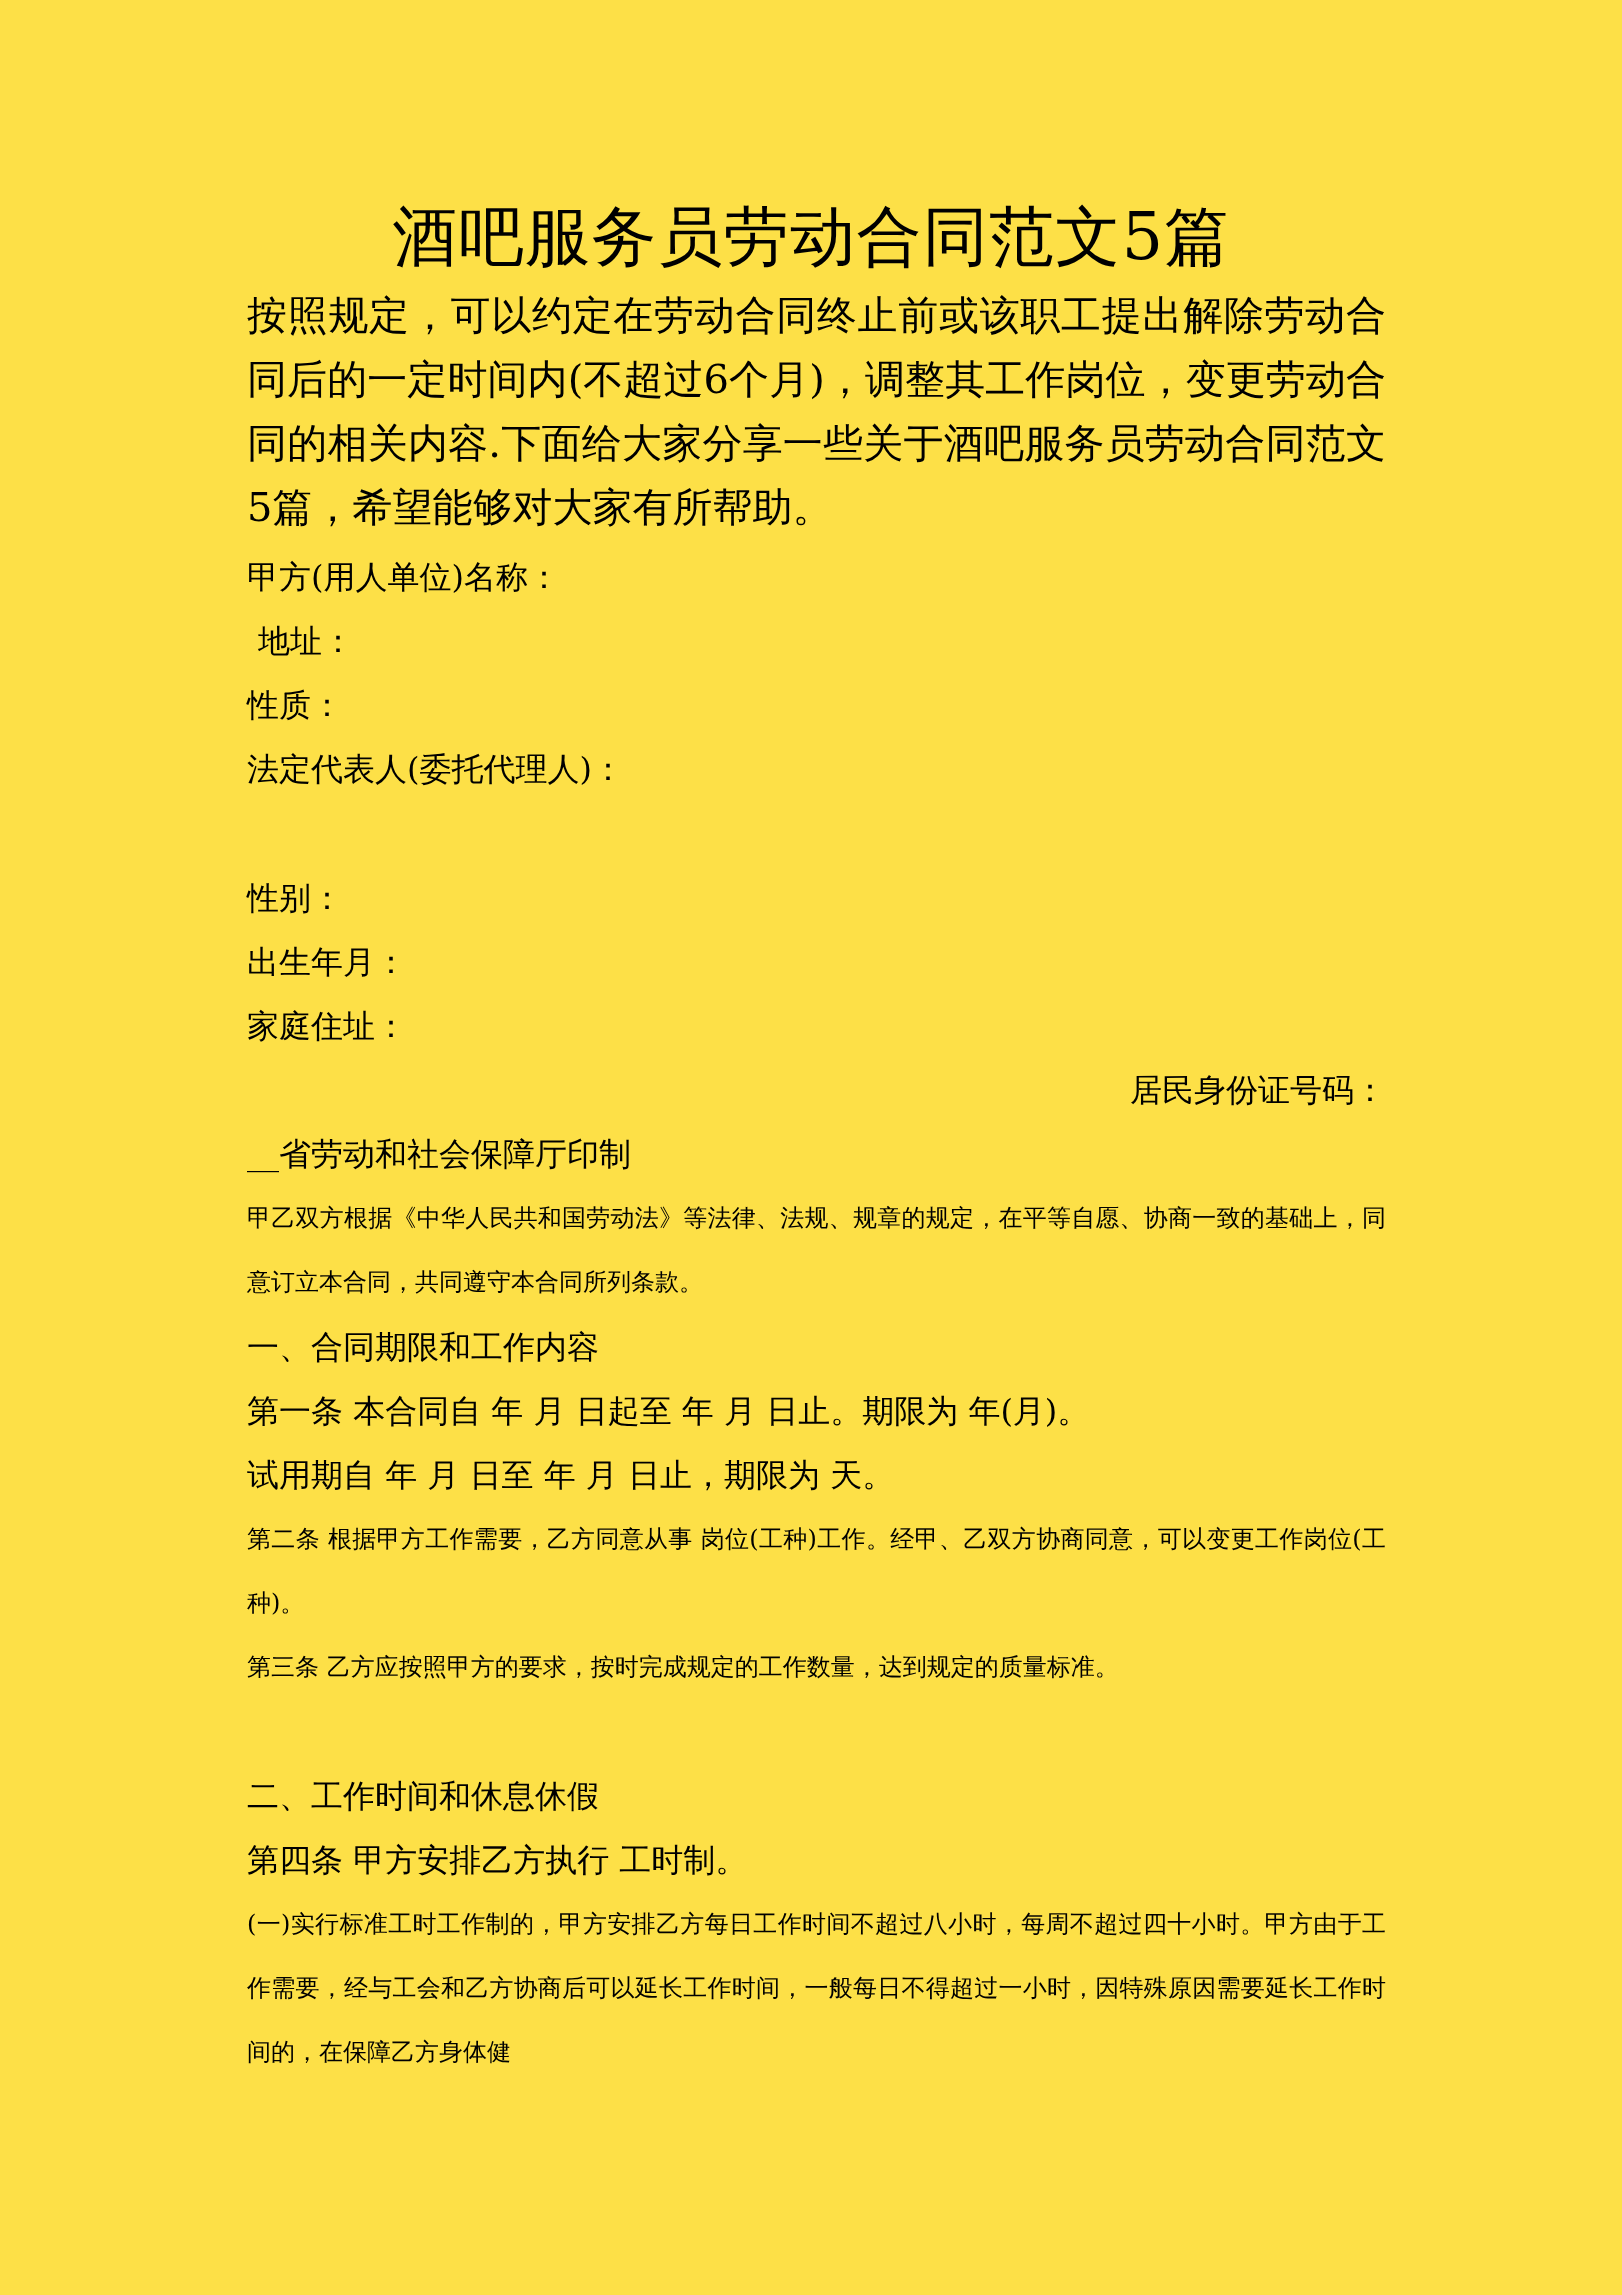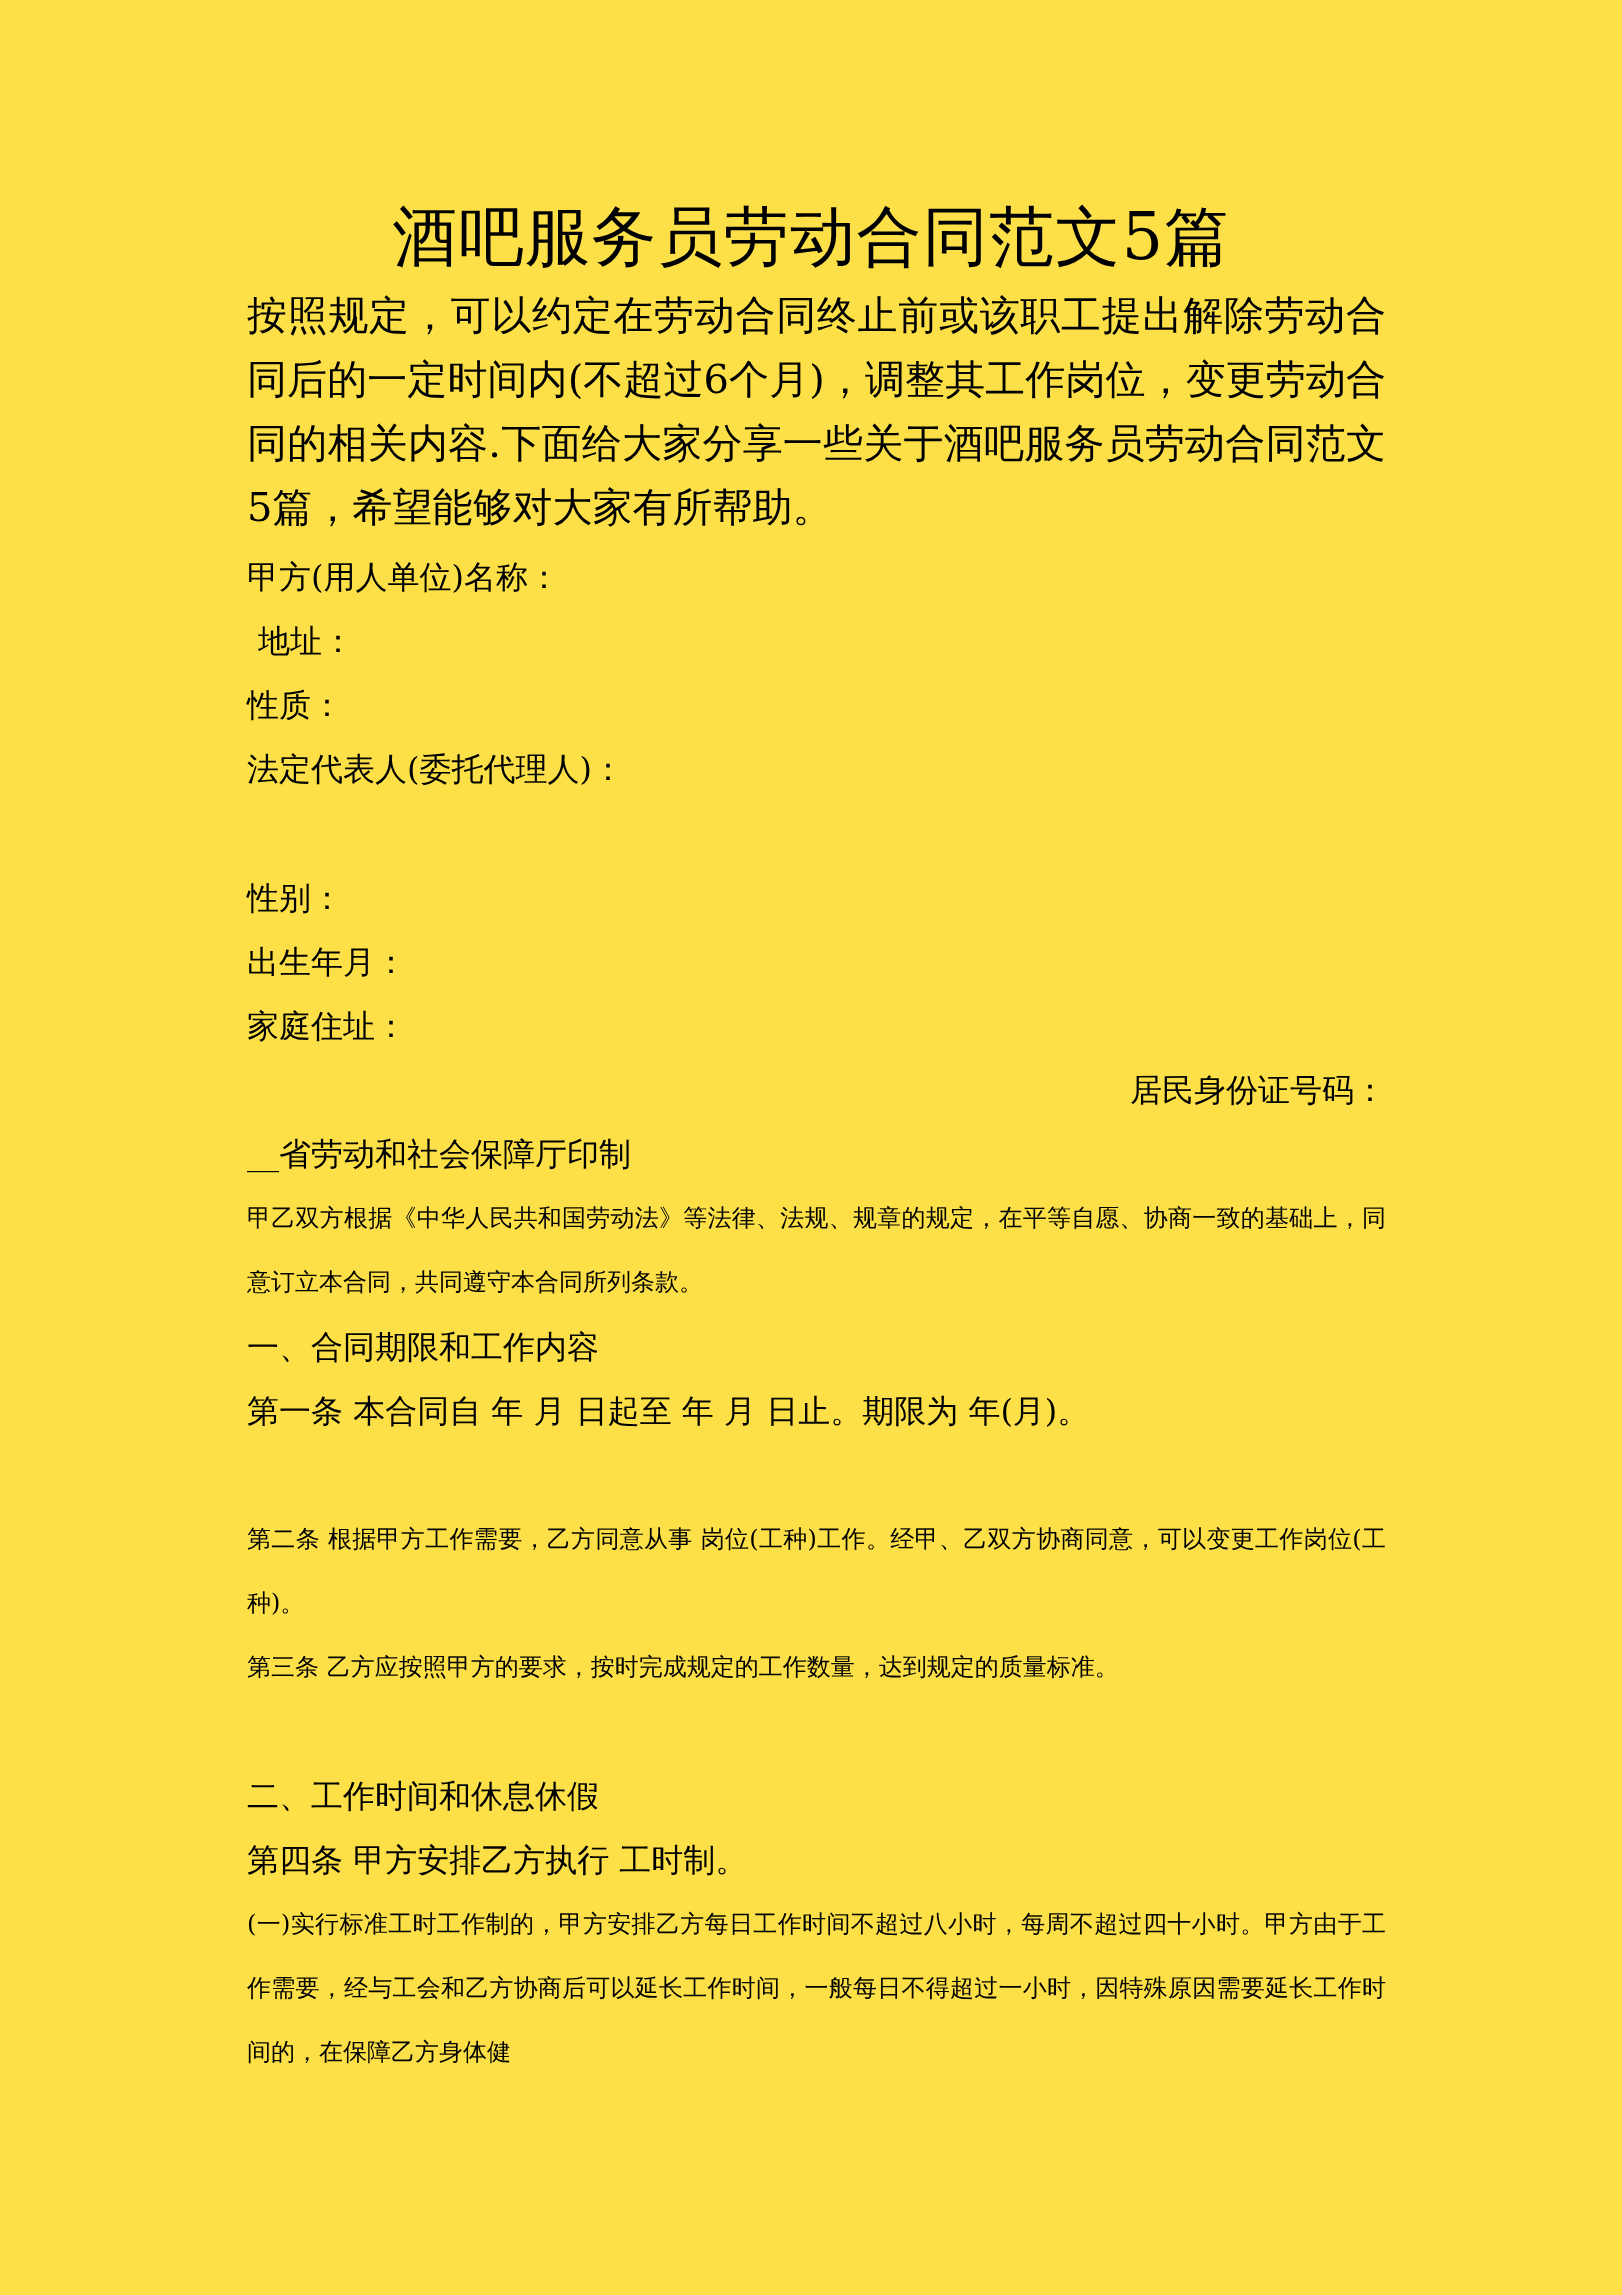--- a/index.html
+++ b/index.html
@@ -87,20 +87,21 @@
   <p class="line" style="top:1058px;text-align:right;">居民身份证号码：</p>
 
   <p class="line" style="top:1122px;">__省劳动和社会保障厅印制</p>
 
   <p class="para" style="top:1186px;">甲乙双方根据《中华人民共和国劳动法》等法律、法规、规章的规定，在平等自愿、协商一致的基础上，同意订立本合同，共同遵守本合同所列条款。</p>
 
   <p class="line" style="top:1315px;">一、合同期限和工作内容</p>
 
   <p class="line" style="top:1379px;">第一条  本合同自  年  月  日起至  年  月  日止。期限为 年(月)。</p>
 
+  <p class="line" style="top:1443px;">试用期自  年  月  日至  年  月  日止，期限为 天。</p>
 
   <p class="para" style="top:1507px;">第二条  根据甲方工作需要，乙方同意从事  岗位(工种)工作。经甲、乙双方协商同意，可以变更工作岗位(工种)。</p>
 
   <p class="para" style="top:1635px;">第三条  乙方应按照甲方的要求，按时完成规定的工作数量，达到规定的质量标准。</p>
 
   <p class="line" style="top:1764px;">二、工作时间和休息休假</p>
 
   <p class="line" style="top:1828px;">第四条  甲方安排乙方执行  工时制。</p>
 
   <p class="para" style="top:1892px;">(一)实行标准工时工作制的，甲方安排乙方每日工作时间不超过八小时，每周不超过四十小时。甲方由于工作需要，经与工会和乙方协商后可以延长工作时间，一般每日不得超过一小时，因特殊原因需要延长工作时间的，在保障乙方身体健</p>

